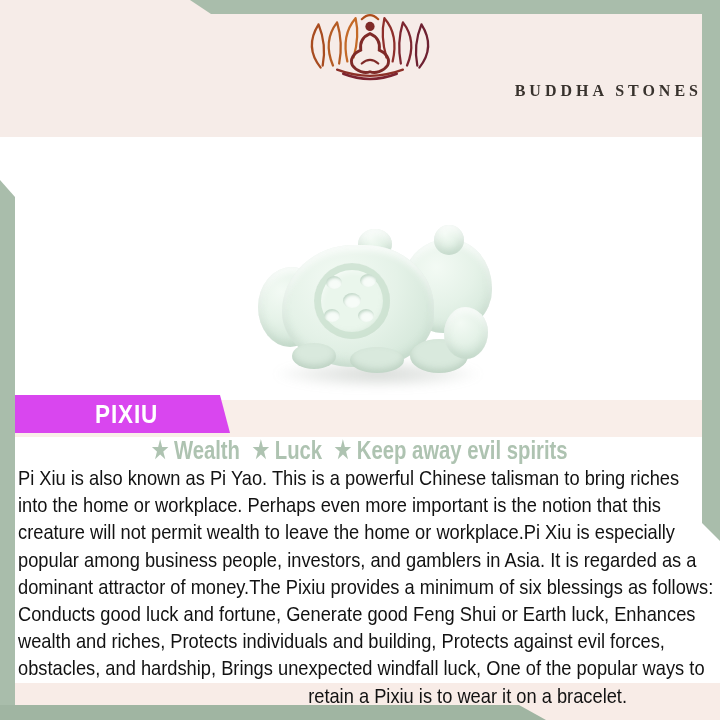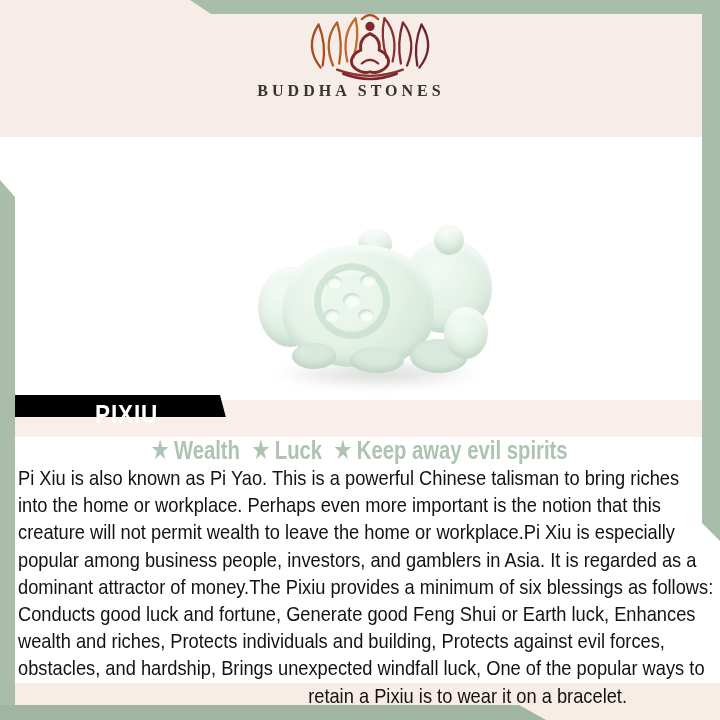--- a/index.html
+++ b/index.html
@@ -16,21 +16,21 @@
   .green-bar-top{position:absolute;left:0;top:0;width:720px;height:14px;background:#a9bdab;
     clip-path:polygon(190px 0,720px 0,720px 14px,211px 14px);}
   .green-strip-right{position:absolute;left:702px;top:0;width:18px;height:541px;background:#a9bdab;
     clip-path:polygon(0 0,18px 0,18px 541px,0 523px);}
   .green-strip-left{position:absolute;left:0;top:180px;width:15px;height:540px;background:#a9bdab;
     clip-path:polygon(0 0,15px 17px,15px 540px,0 540px);}
   .green-bar-bottom{position:absolute;left:0;top:705px;width:546px;height:15px;background:#a0b5a2;
     clip-path:polygon(0 0,519px 0,546px 15px,0 15px);}
   
   .logo-svg{position:absolute;left:298px;top:10px;width:144px;height:72px;}
-  .brand-name{position:absolute;left:0;top:82px;width:702px;text-align:center;
+  .brand-name{position:absolute;left:0;top:82px;width:702px;text-align:right;
     font-family:"Liberation Serif",serif;font-size:16px;font-weight:700;
     letter-spacing:4px;color:#38322d;}
   .title-strip{position:absolute;left:167px;top:97px;width:403px;height:40px;background:#fdfbfa;
     display:flex;align-items:center;justify-content:center;}
   .page-title{font-size:38px;font-weight:700;color:#a7c0ac;white-space:nowrap;
     transform:scaleX(.67);letter-spacing:0;}
   
   .jade-wrap{position:absolute;left:262px;top:237px;width:232px;height:136px;}
   .jade-shadow{position:absolute;left:10px;bottom:-16px;width:212px;height:30px;border-radius:50%;
     background:radial-gradient(ellipse at center,rgba(120,132,122,.30) 0%,rgba(120,132,122,.12) 45%,transparent 70%);
@@ -51,21 +51,21 @@
     background:#eaf6ec;
     box-shadow:inset 0 0 0 7px rgba(205,226,210,.9),inset 4px 6px 8px rgba(255,255,255,.9),inset -3px -4px 7px rgba(150,180,158,.35);}
   .coin-hole{position:absolute;background:#f7fcf8;border-radius:50%;
     box-shadow:inset 1px 2px 3px rgba(150,185,160,.55);}
   .coin-hole-c{left:29px;top:30px;width:18px;height:15px;}
   .coin-hole-1{left:12px;top:13px;width:16px;height:13px;}
   .coin-hole-2{left:46px;top:11px;width:16px;height:13px;}
   .coin-hole-3{left:10px;top:46px;width:16px;height:13px;}
   .coin-hole-4{left:44px;top:46px;width:16px;height:13px;}
   
-  .pixiu-flag{position:absolute;left:15px;top:395px;width:215px;height:22px;background:#000000;
+  .pixiu-flag{position:absolute;left:15px;top:395px;width:215px;height:38px;background:#d946ef;
     clip-path:polygon(0 0,205px 0,215px 38px,0 38px);}
   .pixiu-label{position:absolute;left:80px;top:0;height:38px;line-height:38px;
     font-size:25px;font-weight:700;color:#ffffff;letter-spacing:1px;
     transform:scaleX(.9);transform-origin:0 50%;white-space:nowrap;}
   
   .benefits-row{position:absolute;left:0;top:436px;width:720px;height:28px;
     display:flex;align-items:center;justify-content:center;}
   .benefits-inner{display:flex;align-items:center;gap:16px;transform:scaleX(.78);
     font-size:26px;font-weight:700;color:#aec3b1;white-space:nowrap;}
   .benefit-group{display:flex;align-items:center;gap:7px;}

